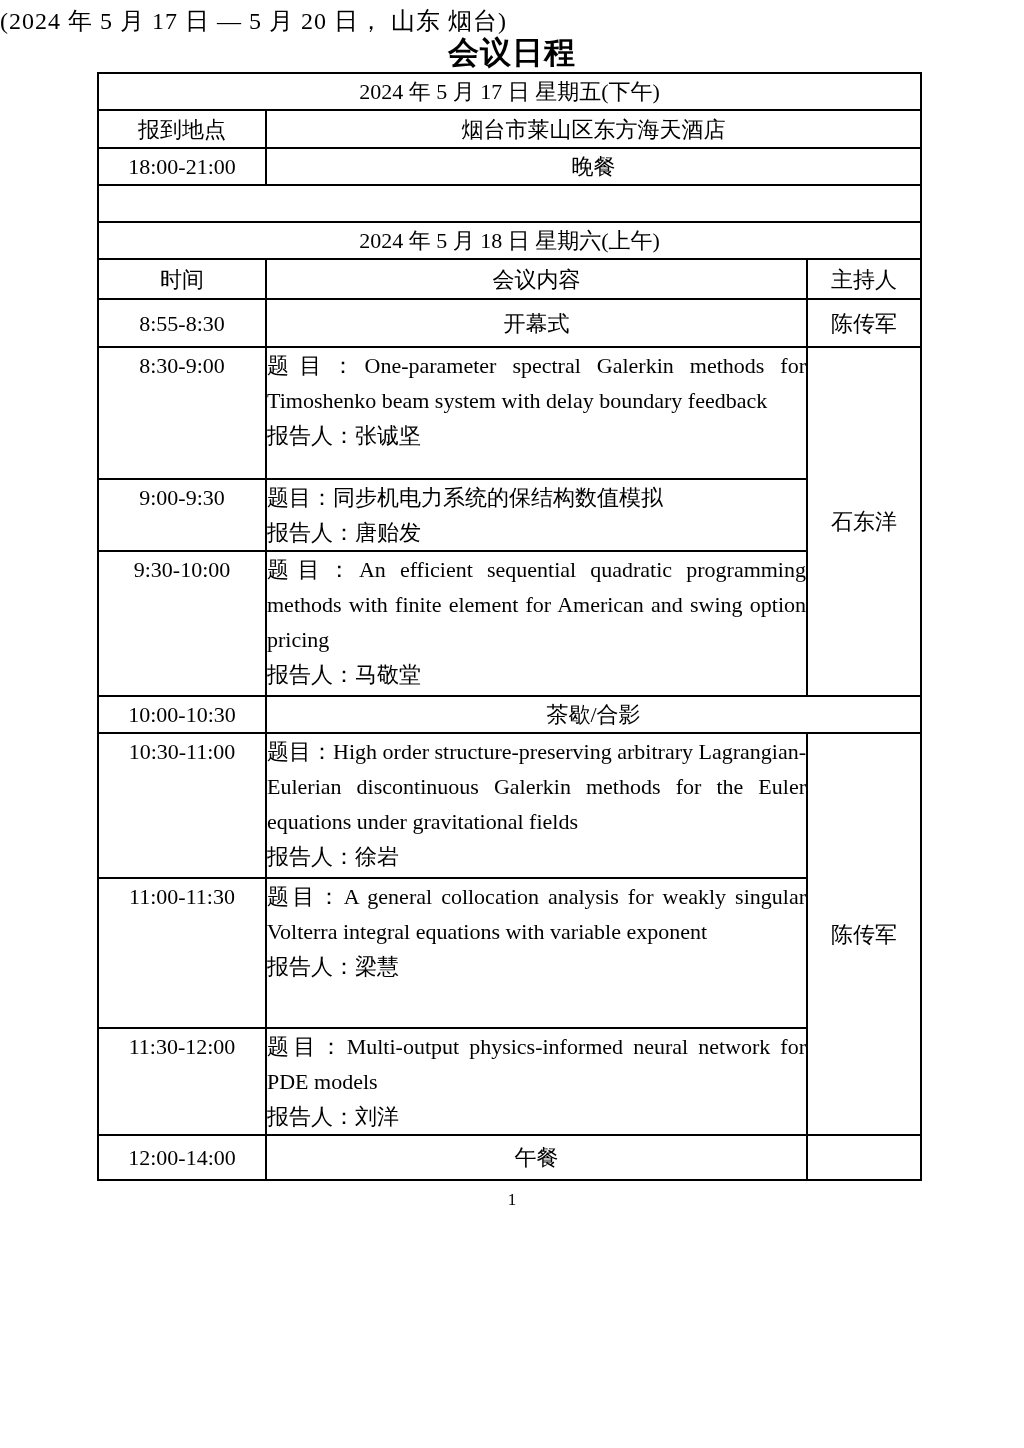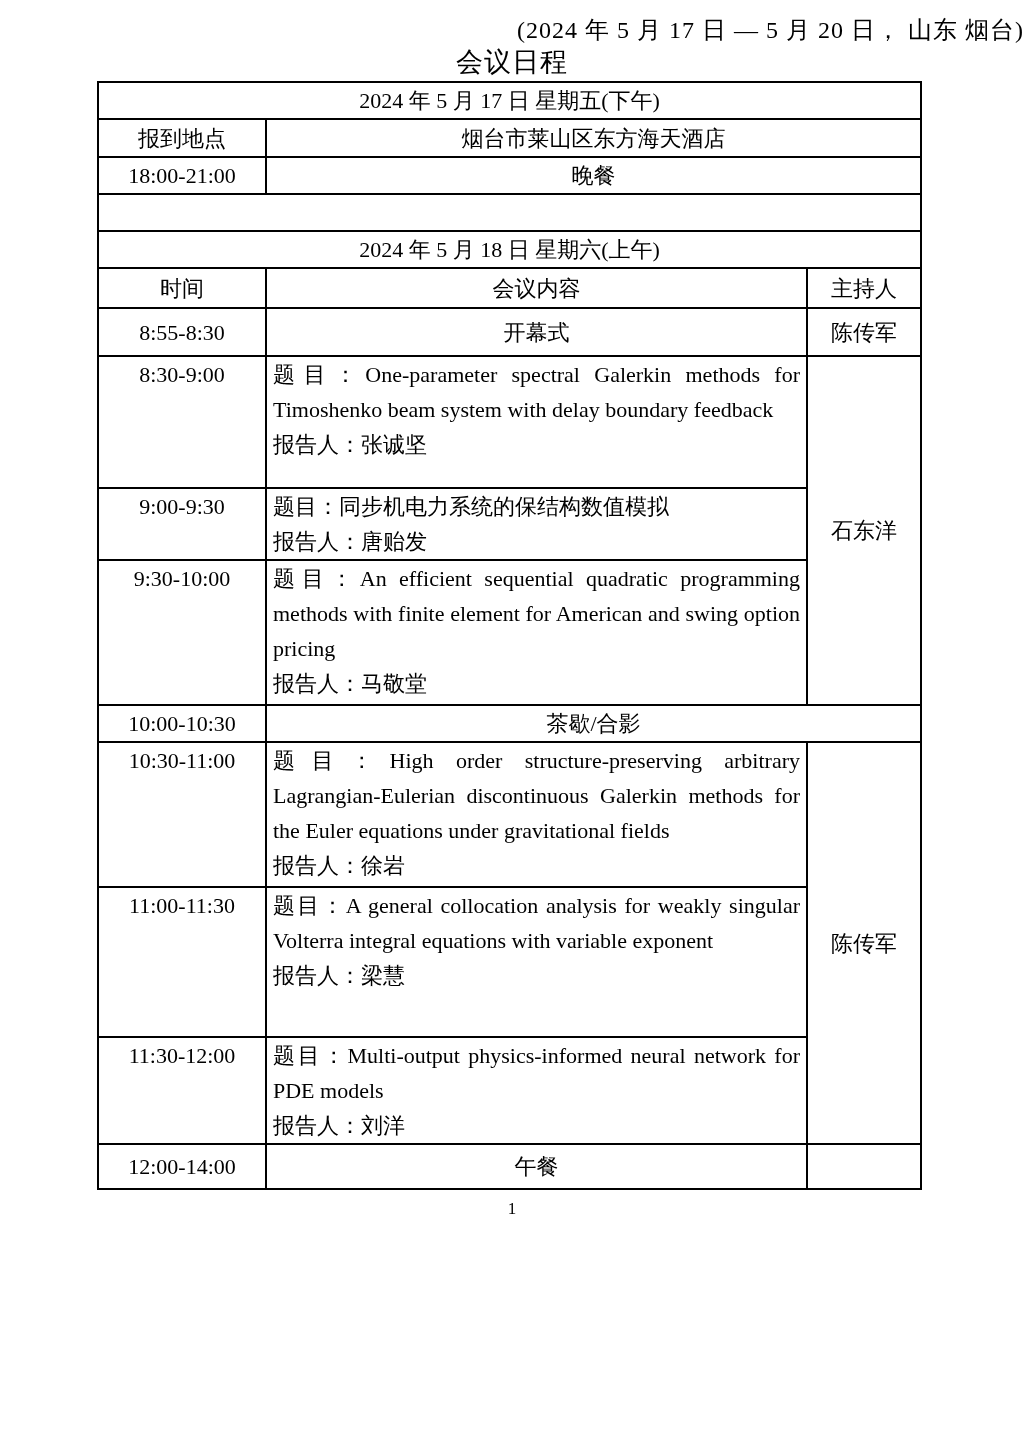--- a/index.html
+++ b/index.html
@@ -17,45 +17,45 @@
   .page-title {
     margin: 114px 0 0 0;
     text-align: center;
     font-size: 30px;
     line-height: 40px;
     font-weight: bold;
     letter-spacing: 2px;
     font-family: "Liberation Sans", "DejaVu Sans", sans-serif;
   }
   .page-subtitle {
-    margin-top: 14px;
-    text-align: right;
+    margin-top: 5px;
+    text-align: left;
     font-size: 24px;
     line-height: 32px;
     letter-spacing: 1px;
   }
   .schedule-heading {
     text-align: center;
-    font-size: 27px;
+    font-size: 31px;
     line-height: 32px;
-    font-weight: normal;
+    font-weight: bold;
     letter-spacing: 1px;
     font-family: "Liberation Sans", "DejaVu Sans", sans-serif;
   }
   table.schedule {
     border-collapse: collapse;
     table-layout: fixed;
     width: 823px;
     margin: 3px 0 0 97px;
   }
   table.schedule td {
     border: 2px solid #000000;
     font-size: 22px;
     line-height: 35px;
-    padding: 0 6px;
+    padding: 0 0;
     overflow: hidden;
   }
   td.day-header {
     text-align: center;
     font-size: 23px;
     vertical-align: middle;
   }
   td.c {
     text-align: center;
     vertical-align: middle;

